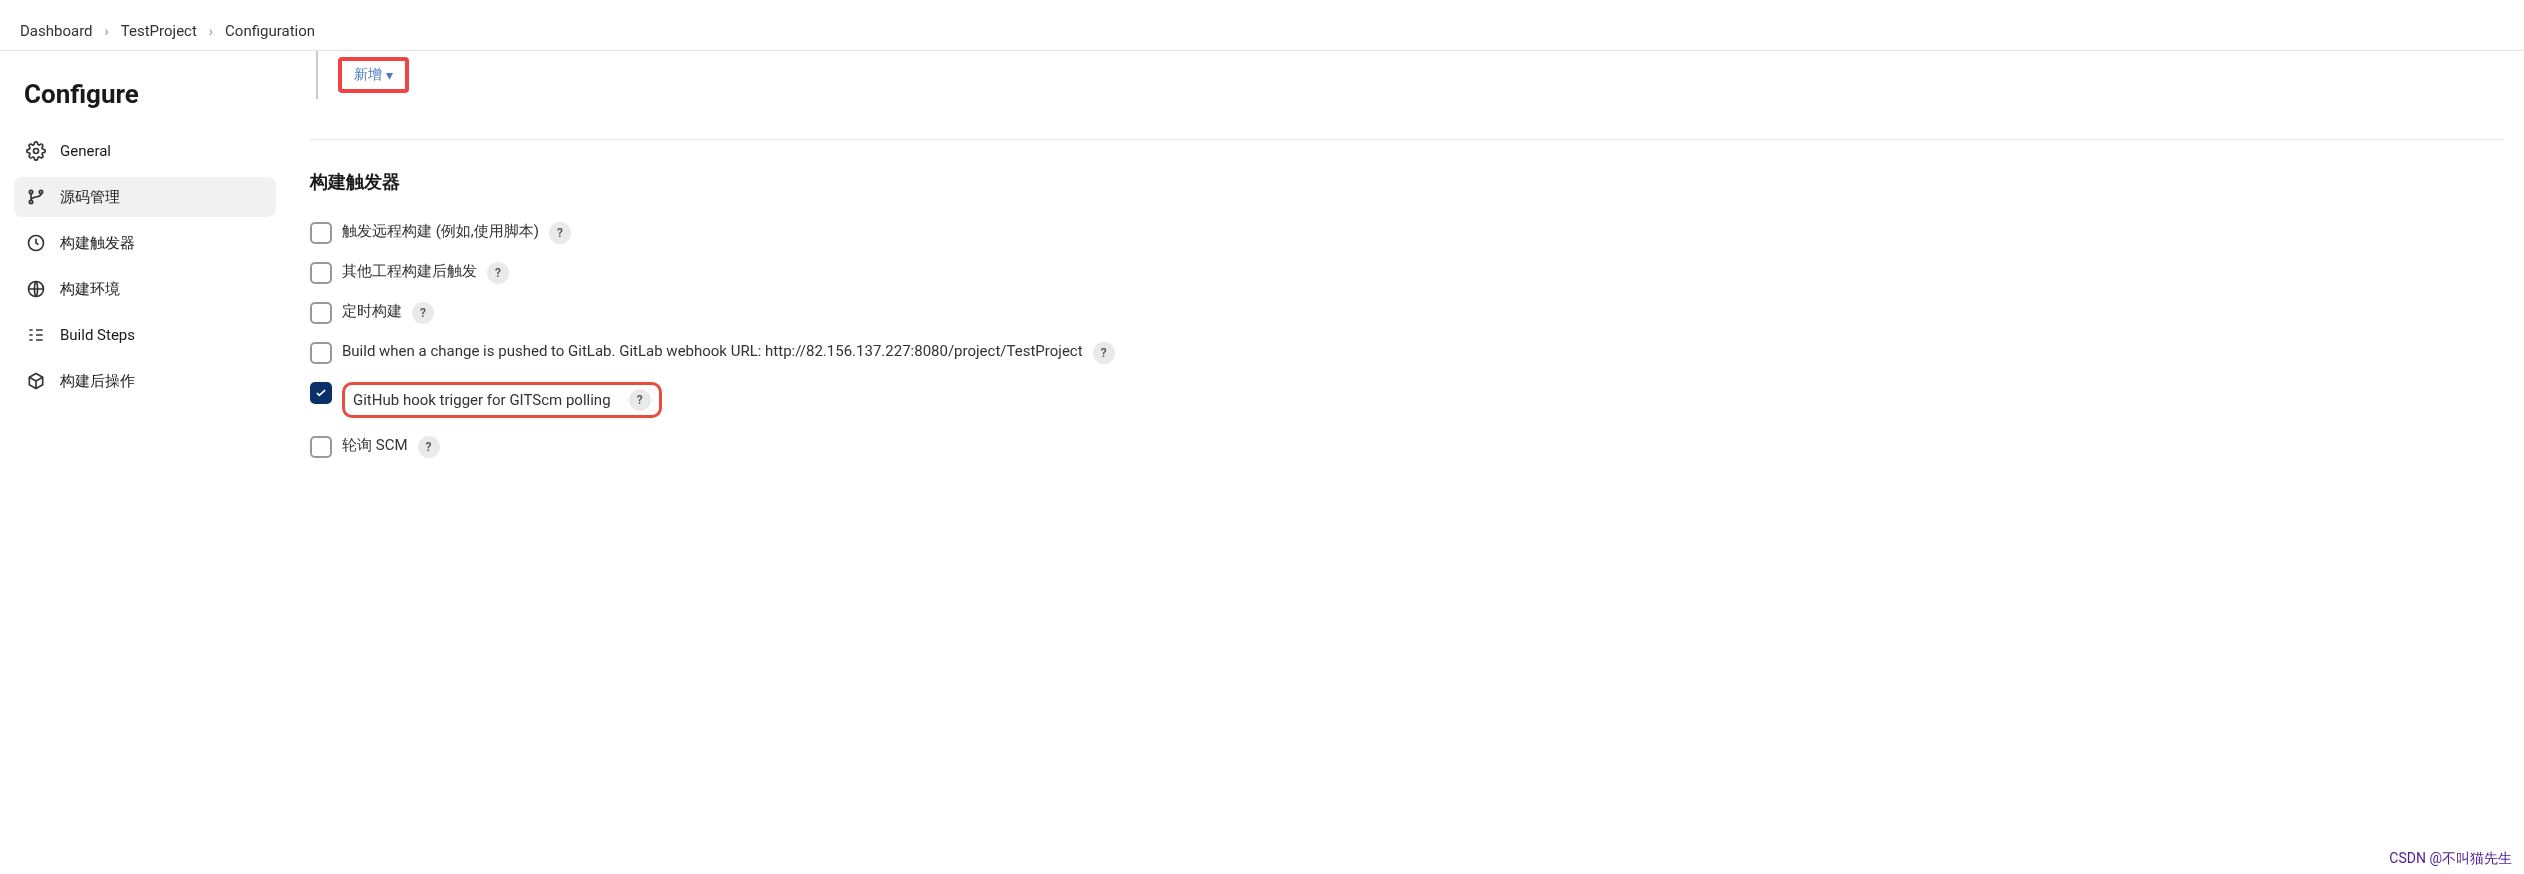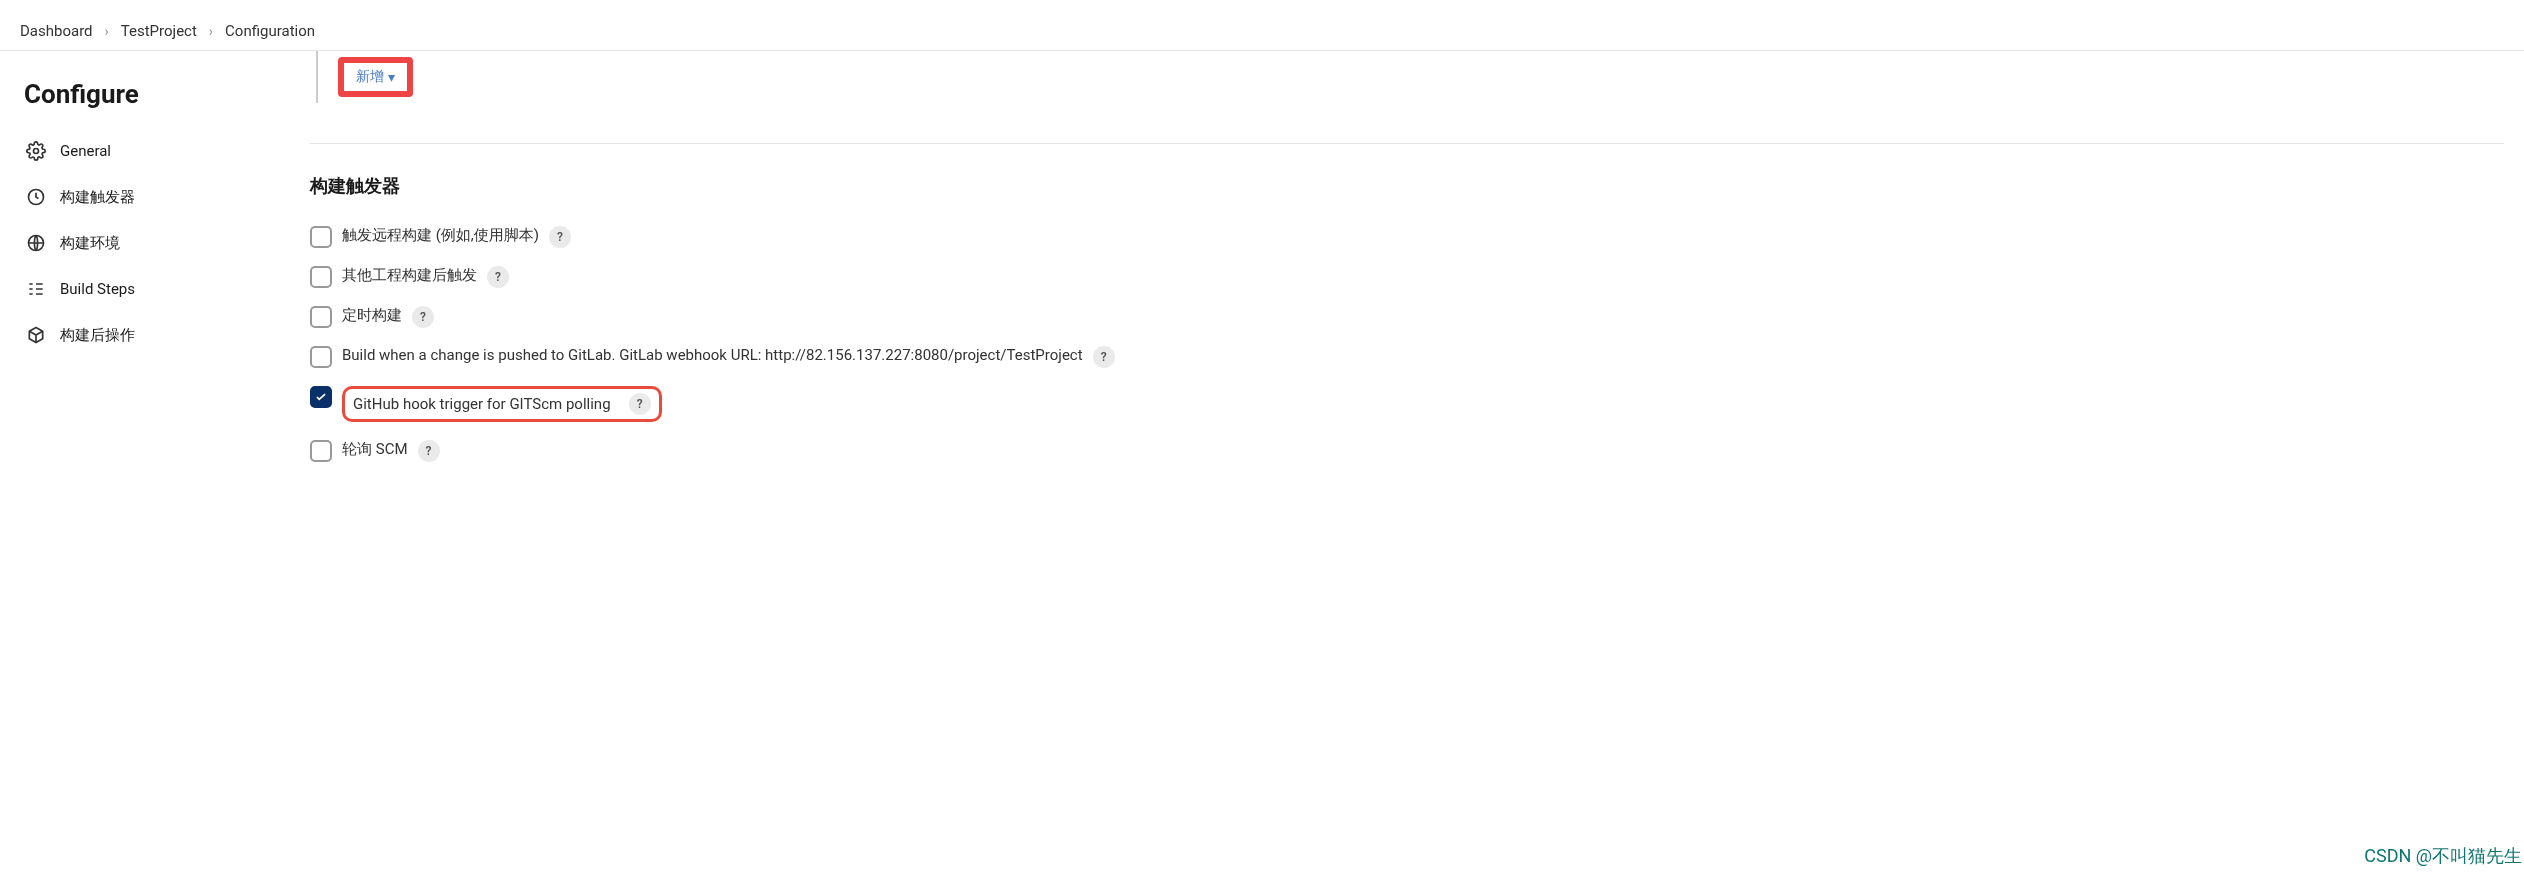--- a/index.html
+++ b/index.html
@@ -72,21 +72,21 @@
       flex: 1;
       padding: 0 20px 30px 20px;
     }
     .top-area {
       border-left: 2px solid #ccc;
       padding: 6px 0 6px 20px;
       margin-bottom: 18px;
       margin-left: 6px;
     }
     .add-btn {
-      border: 6px solid #ef4444;
+      border: 4px solid #ef4444;
       background: #fff;
       color: #4a7bc5;
       padding: 5px 12px;
       border-radius: 4px;
       cursor: pointer;
       font-size: 14px;
       display: inline-flex;
       align-items: center;
       gap: 4px;
     }
@@ -145,23 +145,23 @@
       border: 3px solid #e74c3c;
       border-radius: 10px;
       padding: 4px 8px;
       display: inline-flex;
       align-items: center;
       gap: 18px;
     }
     .watermark {
       position: fixed;
       bottom: 6px;
-      right: 2px;
-      color: #0f766e;
-      font-size: 18px;
+      right: 12px;
+      color: #4c1d95;
+      font-size: 14px;
     }
   </style>
 </head>
 <body>
 
 <div class="breadcrumb">
   <span class="breadcrumb-item">Dashboard</span>
   <span class="breadcrumb-sep">›</span>
   <span class="breadcrumb-item">TestProject</span>
   <span class="breadcrumb-sep">›</span>
@@ -175,20 +175,31 @@
     <div class="sidebar-item">
       <span class="sidebar-icon">
         <svg viewBox="0 0 24 24" width="20" height="20" fill="none" stroke="currentColor" stroke-width="2">
             <circle cx="12" cy="12" r="3"></circle>
             <path d="M19.4 15a1.65 1.65 0 0 0 .33 1.82l.06.06a2 2 0 1 1-2.83 2.83l-.06-.06a1.65 1.65 0 0 0-1.82-.33 1.65 1.65 0 0 0-1 1.51V21a2 2 0 0 1-4 0v-.09a1.65 1.65 0 0 0-1-1.51 1.65 1.65 0 0 0-1.82.33l-.06.06a2 2 0 1 1-2.83-2.83l.06-.06a1.65 1.65 0 0 0 .33-1.82 1.65 1.65 0 0 0-1.51-1H3a2 2 0 0 1 0-4h.09a1.65 1.65 0 0 0 1.51-1 1.65 1.65 0 0 0-.33-1.82l-.06-.06a2 2 0 1 1 2.83-2.83l.06.06a1.65 1.65 0 0 0 1.82.33h0a1.65 1.65 0 0 0 1-1.51V3a2 2 0 0 1 4 0v.09a1.65 1.65 0 0 0 1 1.51h0a1.65 1.65 0 0 0 1.82-.33l.06-.06a2 2 0 1 1 2.83 2.83l-.06.06a1.65 1.65 0 0 0-.33 1.82v0a1.65 1.65 0 0 0 1.51 1H21a2 2 0 0 1 0 4h-.09a1.65 1.65 0 0 0-1.51 1z"></path>
           </svg>
       </span>
       <span class="sidebar-item-label">General</span>
     </div>
 
+    <div class="sidebar-item active">
+      <span class="sidebar-icon">
+        <svg viewBox="0 0 24 24" width="20" height="20" fill="none" stroke="currentColor" stroke-width="2">
+            <circle cx="6" cy="6" r="2"></circle>
+            <circle cx="18" cy="6" r="2"></circle>
+            <circle cx="6" cy="18" r="2"></circle>
+            <path d="M6 8v8M18 8c0 6-12 2-12 8" stroke-linecap="round"></path>
+          </svg>
+      </span>
+      <span class="sidebar-item-label">源码管理</span>
+    </div>
 
     <div class="sidebar-item">
       <span class="sidebar-icon">
         <svg viewBox="0 0 24 24" width="20" height="20" fill="none" stroke="currentColor" stroke-width="2">
             <circle cx="12" cy="12" r="9"></circle>
             <path d="M12 7v5l3 2"></path>
           </svg>
       </span>
       <span class="sidebar-item-label">构建触发器</span>
     </div>

